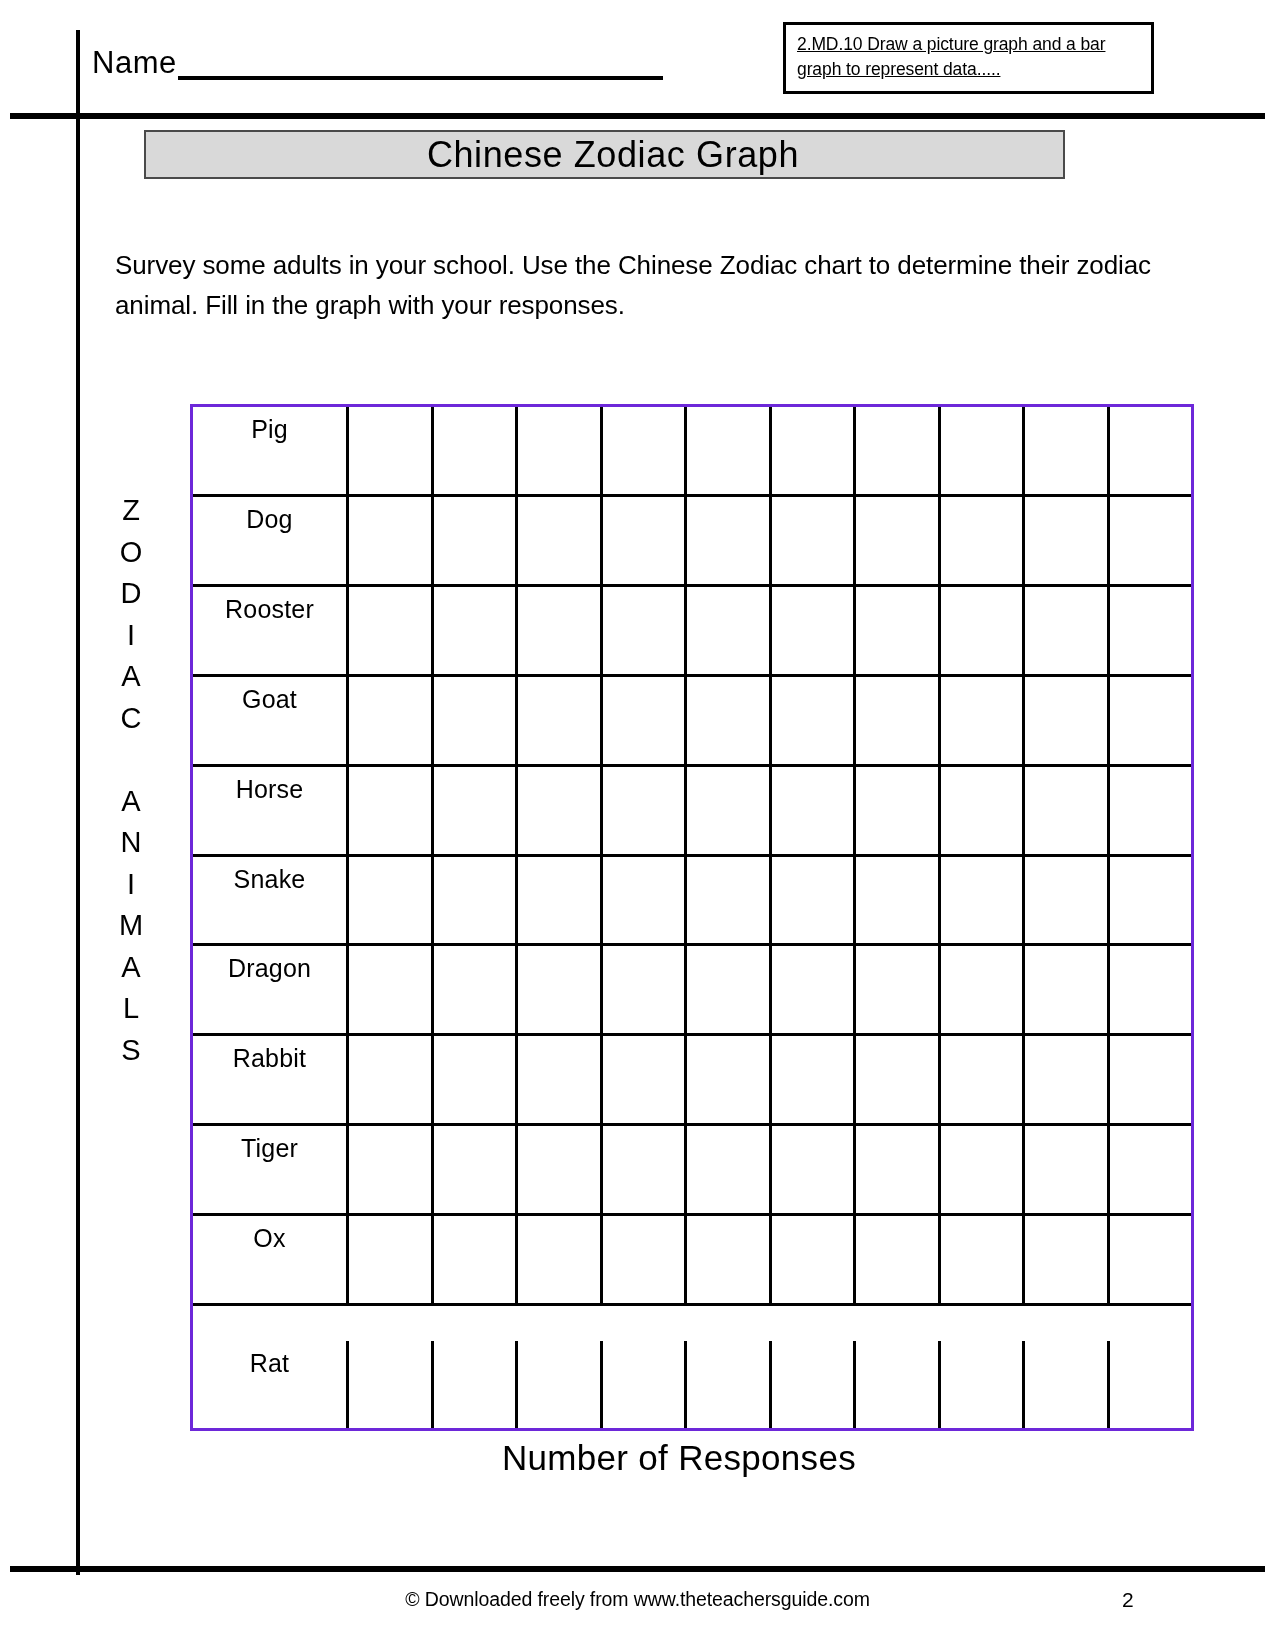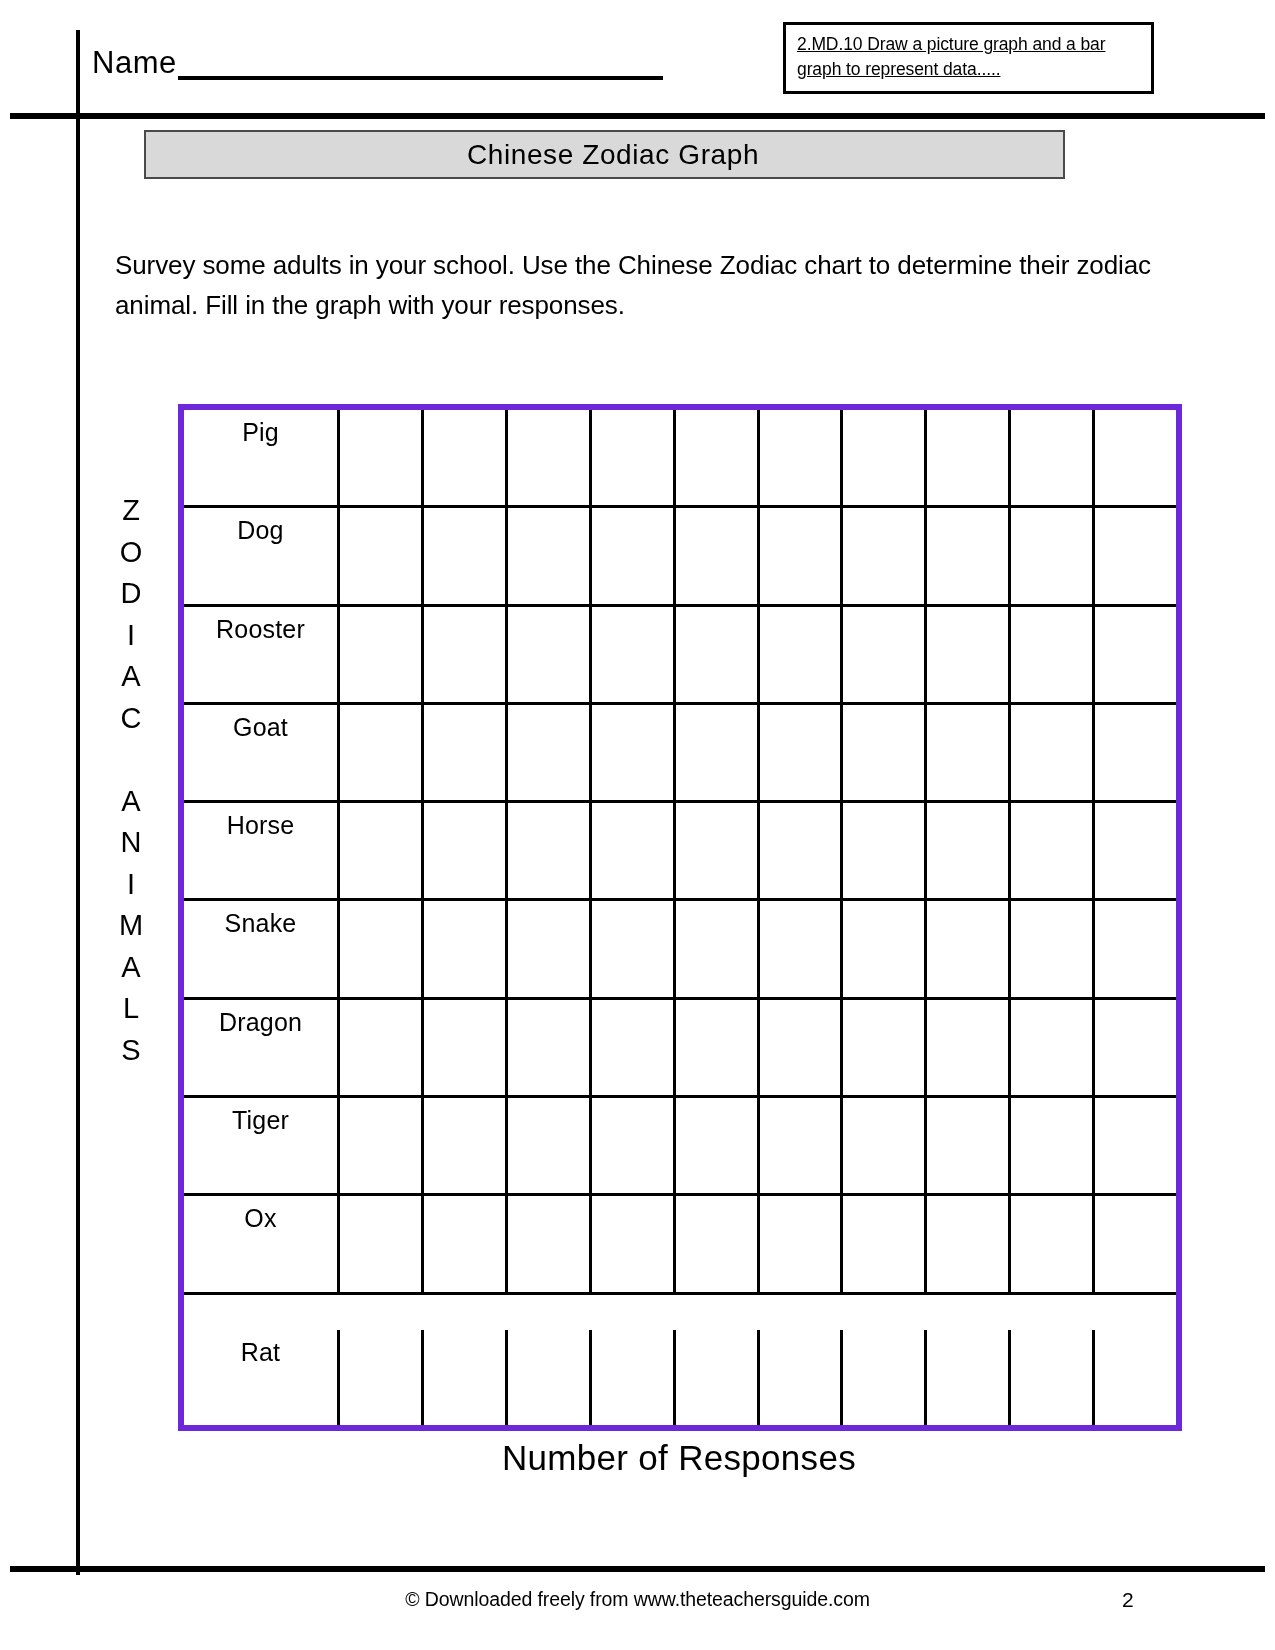--- a/index.html
+++ b/index.html
@@ -88,21 +88,21 @@
     width: 921px;
     height: 49px;
     background: #d9d9d9;
     border: 2px solid #4a4a4a;
     box-sizing: border-box;
     display: flex;
     align-items: center;
     justify-content: center;
   }
   .title-text {
-    font-size: 28px;
+    font-size: 36px;
     letter-spacing: 0.6px;
     margin-left: 17px;
   }
 
   
   .directions {
     position: absolute;
     left: 115px;
     top: 245px;
     width: 1040px;
@@ -129,25 +129,25 @@
     height: 41.5px;
   }
   .axis-letter.gap {
     height: 41.5px;
     visibility: hidden;
   }
 
   
   .graph-grid {
     position: absolute;
-    left: 178px;
+    left: 190px;
     top: 404px;
     width: 1004px;
     height: 1027px;
-    border: 6px solid #6d28d9;
+    border: 3px solid #6d28d9;
     box-sizing: border-box;
     display: flex;
     flex-direction: column;
   }
   .grid-row {
     display: flex;
     flex: 1 1 0;
     border-bottom: 3px solid #000;
     box-sizing: border-box;
   }
@@ -347,20 +347,35 @@
       <div class="data-cell"></div>
       <div class="data-cell"></div>
       <div class="data-cell"></div>
       <div class="data-cell"></div>
       <div class="data-cell"></div>
       <div class="data-cell"></div>
       <div class="data-cell"></div>
     </div>
     <div class="grid-row">
       <div class="row-label-cell">
+        <span class="row-label-text">Rabbit</span>
+      </div>
+      <div class="data-cell"></div>
+      <div class="data-cell"></div>
+      <div class="data-cell"></div>
+      <div class="data-cell"></div>
+      <div class="data-cell"></div>
+      <div class="data-cell"></div>
+      <div class="data-cell"></div>
+      <div class="data-cell"></div>
+      <div class="data-cell"></div>
+      <div class="data-cell"></div>
+    </div>
+    <div class="grid-row">
+      <div class="row-label-cell">
         <span class="row-label-text">Tiger</span>
       </div>
       <div class="data-cell"></div>
       <div class="data-cell"></div>
       <div class="data-cell"></div>
       <div class="data-cell"></div>
       <div class="data-cell"></div>
       <div class="data-cell"></div>
       <div class="data-cell"></div>
       <div class="data-cell"></div>

